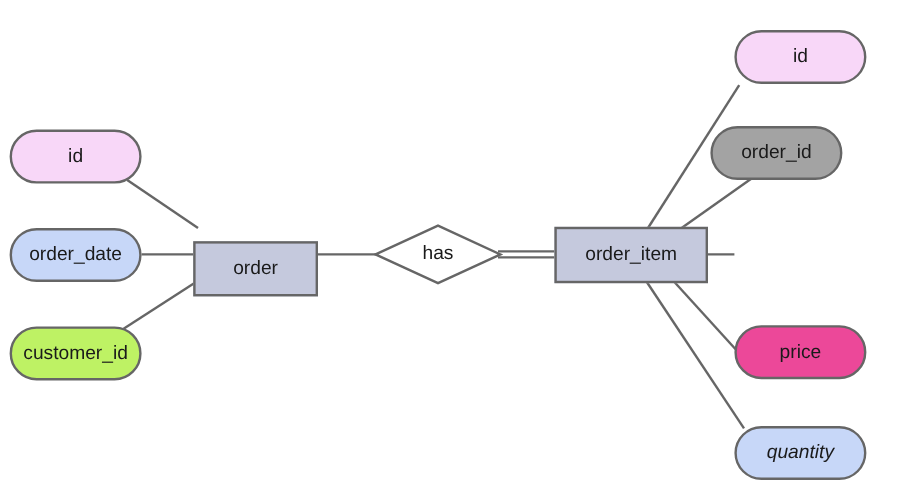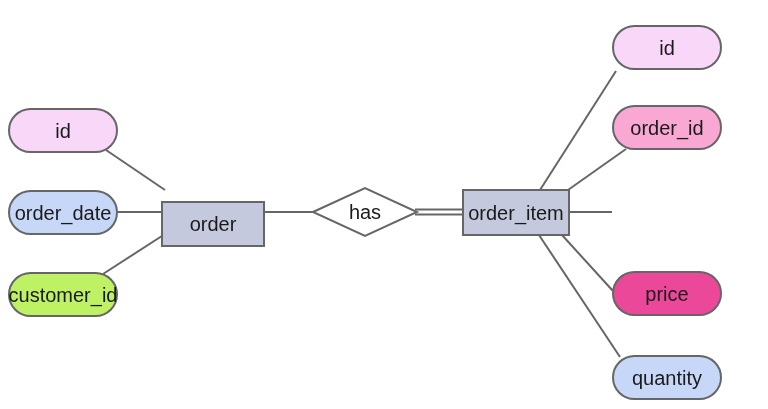--- a/index.html
+++ b/index.html
@@ -30,21 +30,21 @@
     fill: var(--diamond_fill, #ffffff);
     stroke: var(--stroke, #666666);
     stroke-width: 2;
   }
   .node {
     position: absolute;
     box-sizing: border-box;
     display: flex;
     align-items: center;
     justify-content: center;
-    font-size: 20px;
+    font-size: 16px;
     line-height: 1;
     white-space: nowrap;
     color: var(--text, #1a1a1a);
   }
   .pill {
     border: 2px solid var(--stroke, #666666);
     border-radius: 23px;
     width: 110px;
     height: 45px;
   }
@@ -84,24 +84,24 @@
   <div class="node pill" style="left: 8px; top: 108px; background: rgb(248, 215, 248);">id</div>
 
   <div class="node pill" style="left: 8px; top: 190px; background: rgb(199, 215, 248);">order_date</div>
 
   <div class="node pill" style="left: 8px; top: 272px; background: #bef264;">customer_id</div>
 
   <div class="node entity" style="left:161px; top:189px; width:104px; height:46px;margin-top:12px;">order</div>
 
   <div class="node diamond-label" style="left:313px; top:188px; width:104px; height:48px;">has</div>
 
-  <div class="node entity" style="left:462px; top:189px; width:108px; height:47px;">order_item</div>
+  <div class="node entity" style="left:462px; top:189px; width:128px; height:47px;">order_item</div>
 
   <div class="node pill" style="left: 612px; top: 25px; background: rgb(248, 215, 248);">id</div>
 
-  <div class="node pill" style="left: 612px; top: 105px; background: #f9a8d4;">order_id</div>
+  <div class="node pill" style="left: 592px; top: 105px; background: #a3a3a3;">order_id</div>
 
 
   <div class="node pill" style="left: 612px; top: 271px; background: #ec4899;">price</div>
 
-  <div class="node pill" style="left: 612px; top: 355px; background: rgb(199, 215, 248);">quantity</div>
+  <div class="node pill" style="left: 612px; top: 355px; background: rgb(199, 215, 248); font-style: italic;">quantity</div>
 
 </div>
 
 </body></html>

